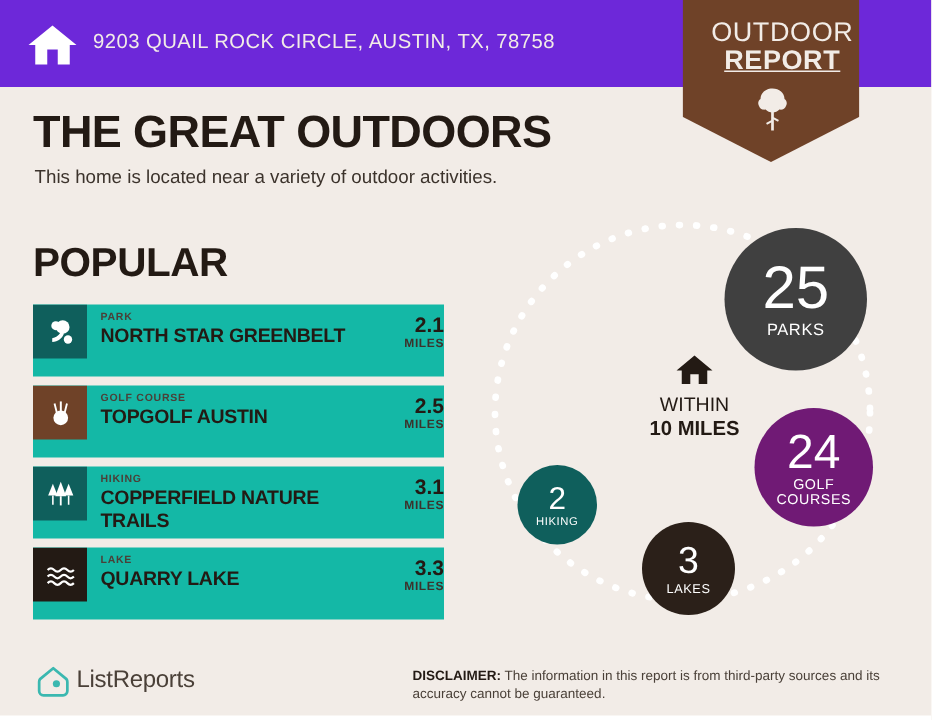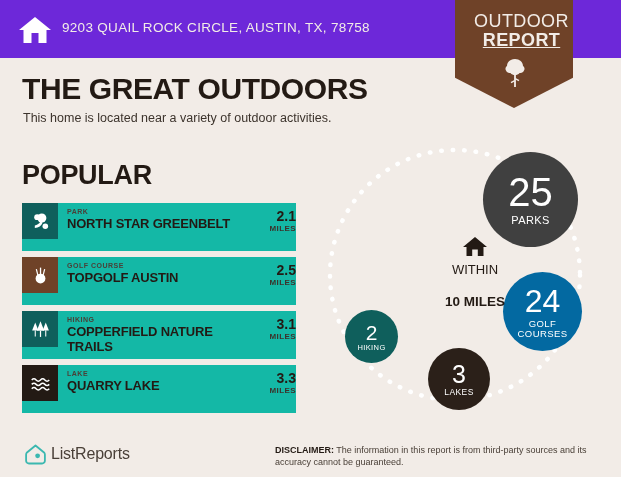--- a/index.html
+++ b/index.html
@@ -208,21 +208,21 @@
     left: 163px; top: 12px;
     width: 95px; height: 95px;
     background: #404040;
   }
   .bubble-parks .b-num { font-size: 40px; }
   .bubble-parks .b-lab { font-size: 11px; margin-top: 3px; }
 
   .bubble-golf {
     left: 183px; top: 132px;
     width: 79px; height: 79px;
-    background: #0369a1;
+    background: #701a75;
   }
   .bubble-golf .b-num { font-size: 32px; }
   .bubble-golf .b-lab { font-size: 9.5px; margin-top: 2px; }
 
   .bubble-lakes {
     left: 108px; top: 208px;
     width: 62px; height: 62px;
     background: #2b2019;
   }
   .bubble-lakes .b-num { font-size: 25px; }
@@ -231,40 +231,39 @@
   .bubble-hiking {
     left: 25px; top: 170px;
     width: 53px; height: 53px;
     background: #0f5f5c;
   }
   .bubble-hiking .b-num { font-size: 21px; }
   .bubble-hiking .b-lab { font-size: 7.5px; margin-top: 1px; }
 
   .center-block {
     position: absolute;
-    left: 100px; top: 96px;
+    left: 88px; top: 96px;
     width: 110px;
     text-align: center;
   }
   .center-home {
     width: 26px; height: 22px;
     margin: 0 auto 4px auto;
     display: block;
   }
   .center-l1 {
     font-size: 13px;
     color: #231a14;
     line-height: 16px;
   }
   .center-l2 {
     font-size: 13.5px;
     font-weight: bold;
     color: #231a14;
     line-height: 16px;
-    margin-top: 16px;
   }
 
   
   .footer-logo-mark {
     position: absolute;
     left: 24px; top: 443px;
     width: 23px; height: 23px;
   }
   .footer-logo-text {
     position: absolute;

